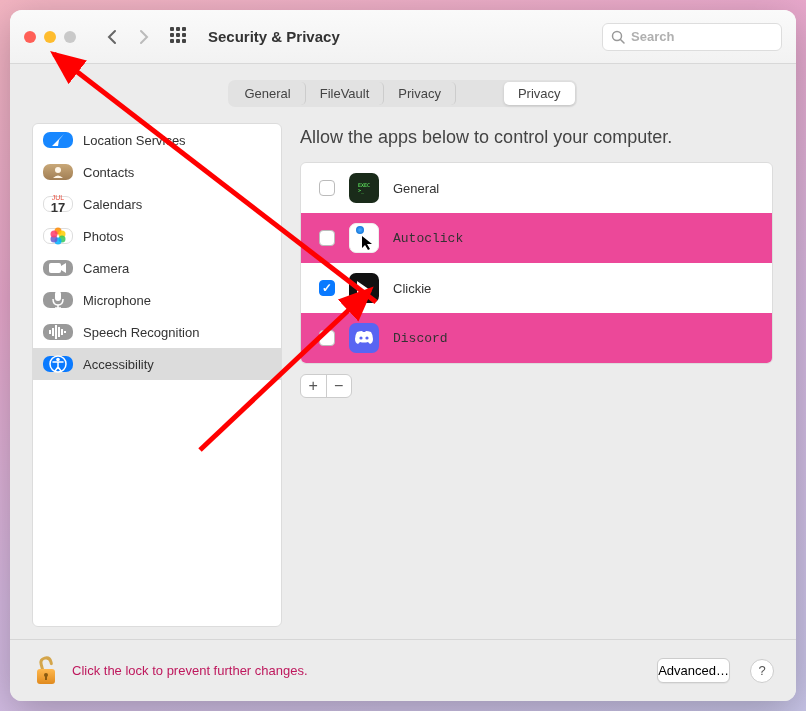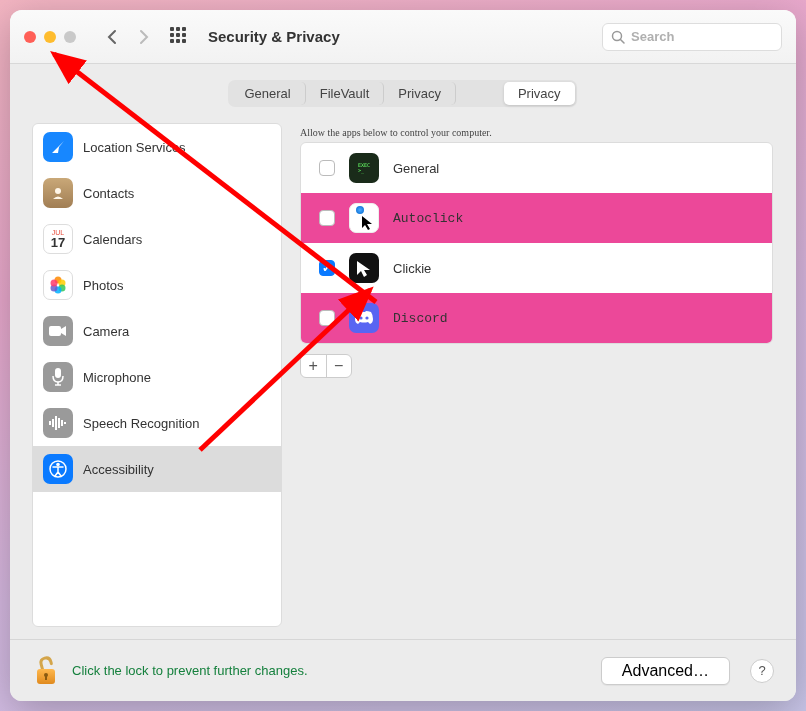--- a/index.html
+++ b/index.html
@@ -49,40 +49,40 @@
   .tabs { display:flex; justify-content:center; margin-bottom:16px;}
   .tabbar { display:flex; background:#e2e2e2; border-radius:7px; padding:2px; }
   .tab { padding:4px 14px; font-size:13px; color:#444; border-radius:5px; cursor:default; border-right:1px solid #ccc;}
   .tab:last-child{border-right:none;}
   .tab.active{background:#fff; box-shadow:0 1px 3px rgba(0,0,0,.15); font-weight:500;margin-left:48px;}
 
   .main { flex:1; display:flex; gap:18px; margin-bottom: 12px; min-height: 0;}
   .sidebar { width:250px; background:#fff; border:1px solid #dcdcdc; border-radius:6px; overflow:hidden; }
   .sb-item { display:flex; align-items:center; gap:10px; padding:8px 10px; font-size:13px; color:#333; }
   .sb-item.selected { background:#dcdcdc; }
-  .sb-icon { width:30px; height:30px; border-radius:7px; display:flex; align-items:center; justify-content:center; flex-shrink:0; color:#fff; font-size:16px;}
+  .sb-icon { width:30px; height:16px; border-radius:7px; display:flex; align-items:center; justify-content:center; flex-shrink:0; color:#fff; font-size:16px;}
 
   .detail { flex:1; display:flex; flex-direction:column; }
-  .detail-title { font-size:10px; color:#444; margin:4px 0 4px 0;font-family:Liberation Serif, serif;}
+  .detail-title { font-size:18px; color:#444; margin:4px 0 14px 0;}
   .app-list { background:#fff; border:1px solid #dcdcdc; border-radius:6px; overflow:hidden; }
   .app-row { display:flex; align-items:center; gap:14px; padding:10px 18px; height:50px; }
   .app-row.alt { background:#ec4899;font-family:Liberation Mono, monospace; }
   .chk { width:16px; height:16px; border:1.5px solid #bbb; border-radius:4px; background:#fff; display:flex; align-items:center; justify-content:center; flex-shrink:0;}
   .chk.checked { background:#0a7aff; border-color:#0a7aff;}
   .chk.checked::after { content:"✓"; color:#fff; font-size:12px; font-weight:bold; line-height:1;}
   .app-icon { width:30px; height:30px; border-radius:7px; display:flex; align-items:center; justify-content:center; flex-shrink:0;}
   .app-name { font-size:13px; color:#333; }
   .addremove { margin-top:10px; display:flex; background:#fff; border:1px solid #ccc; border-radius:6px; overflow:hidden; width:52px; height:24px;}
   .ar-btn{flex:1; display:flex; align-items:center; justify-content:center; font-size:16px; color:#555; cursor:default;}
   .ar-btn:first-child{border-right:1px solid #ccc;}
 
   .footer { height:62px; background:#ececec; border-top:1px solid #d6d6d6; display:flex; align-items:center; padding:0 22px; gap:12px;}
   .lock-icon { width:28px; height:32px; }
-  .footer-text { font-size:13px; color:#15803d; flex:1;}
-  .btn { background:#fff; border:1px solid #ccc; border-radius:6px; padding:4px 20px; font-size:16px; box-shadow:0 1px 1px rgba(0,0,0,.05);}
+  .footer-text { font-size:13px; color:#be185d; flex:1;}
+  .btn { background:#fff; border:1px solid #ccc; border-radius:6px; padding:4px 0; font-size:13px; box-shadow:0 1px 1px rgba(0,0,0,.05);}
   .help-btn{width:24px; height:24px; border-radius:50%; border:1px solid #ccc; background:#fff; display:flex; align-items:center; justify-content:center; font-size:13px; color:#555; margin-left:8px;}
 
   .arrow-annot { position:absolute; pointer-events:none; z-index:100;}
 </style>
 </head>
 <body>
 
 <div class="window">
 
   <div class="titlebar">

